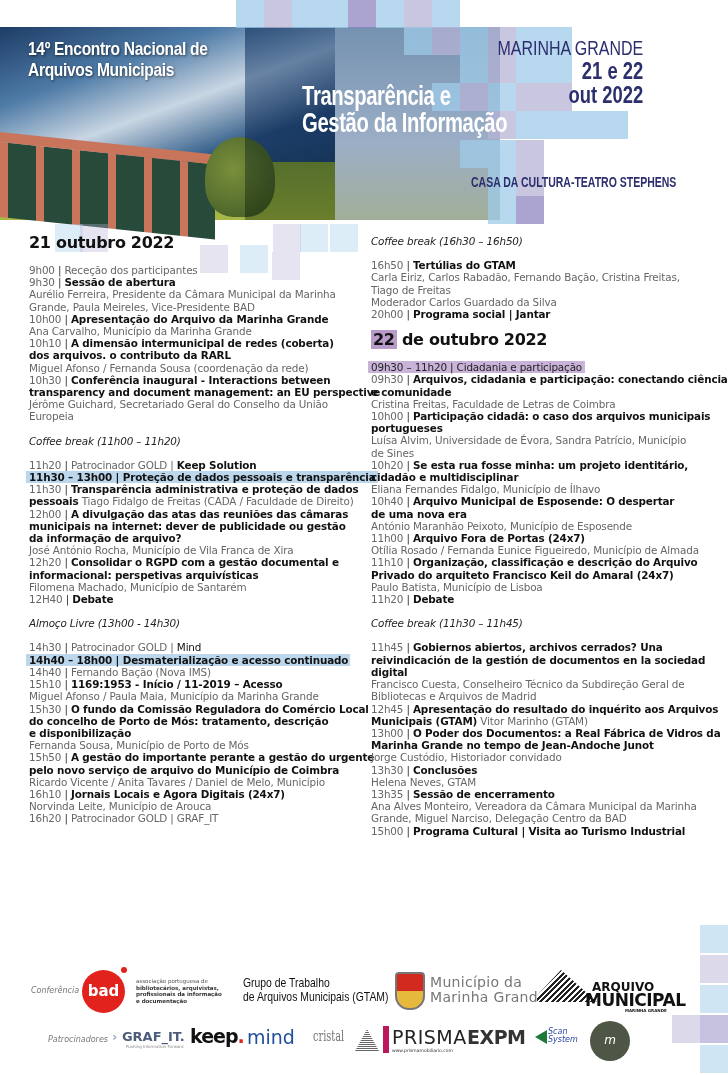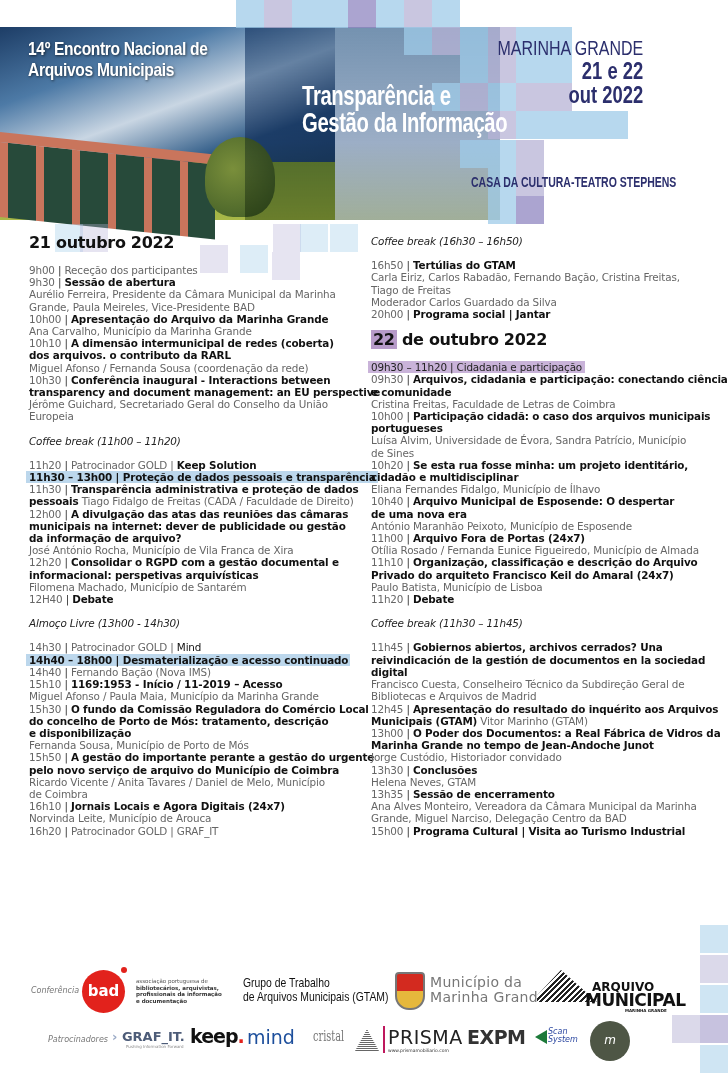--- a/index.html
+++ b/index.html
@@ -76,21 +76,21 @@
 
   .sponsor { position: absolute; white-space: nowrap; }
   .graf { left: 112px; top: 67px; font-weight: bold; font-size: 13px; color: #4d5c78; }
   .graf small { display: block; font-size: 4px; color: #888; font-weight: normal; margin-left: 14px; }
   .keep { left: 190px; top: 63px; font-weight: bold; font-size: 19px; color: #111; letter-spacing: -1px; }
   .keep .dot { color: #e2221c; }
   .mind { left: 247px; top: 64px; font-size: 19px; color: #1d4f9c; }
   .cristal { left: 313px; top: 66px; font-family: "DejaVu Serif", serif; font-size: 14px; color: #777; transform: scaleX(0.7); transform-origin: left top; }
   .prisma-tri { left: 355px; top: 67px; width: 24px; height: 22px;
     background: repeating-linear-gradient(0deg, #666 0 1px, #fff 1px 2px); clip-path: polygon(50% 0, 100% 100%, 0 100%); }
-  .prisma { left: 383px; top: 64px; font-size: 19px; color: #222; letter-spacing: 0.5px; border-left: 2px solid #be185d; padding-left: 3px; }
+  .prisma { left: 383px; top: 64px; font-size: 19px; color: #222; letter-spacing: 0.5px; border-left: 6px solid #be185d; padding-left: 3px; }
   .prisma small { display: block; font-size: 4.5px; color: #333; letter-spacing: 0; }
   .expm { left: 467px; top: 64px; font-weight: bold; font-size: 19px; color: #333; letter-spacing: -0.5px; }
   .scan { left: 535px; top: 66px; font-style: italic; font-size: 8px; color: #2a46a0; line-height: 8px; padding-left: 13px; }
   .scan::before { content: ""; position: absolute; left: 0; top: 2px; width: 12px; height: 14px; background: #1d7a3a; clip-path: polygon(100% 0, 0 50%, 100% 100%); }
   .ring { left: 590px; top: 59px; width: 40px; height: 40px; border-radius: 50%; background: #4e5645; color: #fff; font-size: 12px; font-style: italic; text-align: center; line-height: 38px; }
 </style>
 </head>
 <body>
 
 <div class="header">
@@ -210,21 +210,20 @@
       <span class="line"><span class="t">14h40 </span><span class="sep">| </span><span class="t">Fernando Bação (Nova IMS)</span></span>
       <span class="line"><span class="t">15h10 </span><span class="sep">| </span><span class="b">1169:1953 - Início / 11-2019 – Acesso</span></span>
       <span class="line">Miguel Afonso / Paula Maia, Município da Marinha Grande</span>
       <span class="line"><span class="t">15h30 </span><span class="sep">| </span><span class="b">O fundo da Comissão Reguladora do Comércio Local</span></span>
       <span class="line"><span class="b">do concelho de Porto de Mós: tratamento, descrição</span></span>
       <span class="line"><span class="b">e disponibilização</span></span>
       <span class="line">Fernanda Sousa, Município de Porto de Mós</span>
       <span class="line"><span class="t">15h50 </span><span class="sep">| </span><span class="b">A gestão do importante perante a gestão do urgente</span></span>
       <span class="line"><span class="b">pelo novo serviço de arquivo do Município de Coimbra</span></span>
       <span class="line">Ricardo Vicente / Anita Tavares / Daniel de Melo, Município</span>
-      <span class="line">de Coimbra</span>
       <span class="line"><span class="t">16h10 </span><span class="sep">| </span><span class="b">Jornais Locais e Agora Digitais (24x7)</span></span>
       <span class="line">Norvinda Leite, Município de Arouca</span>
       <span class="line"><span class="t">16h20 </span><span class="sep">| </span><span class="t">Patrocinador GOLD | GRAF_IT</span></span>
     </div>
 </div>
 
 <div class="col col-right">
   <span class="italic" style="margin-top:2px;">Coffee break (16h30 – 16h50)</span>
   <div class="gap"></div>
   <div class="lines">

